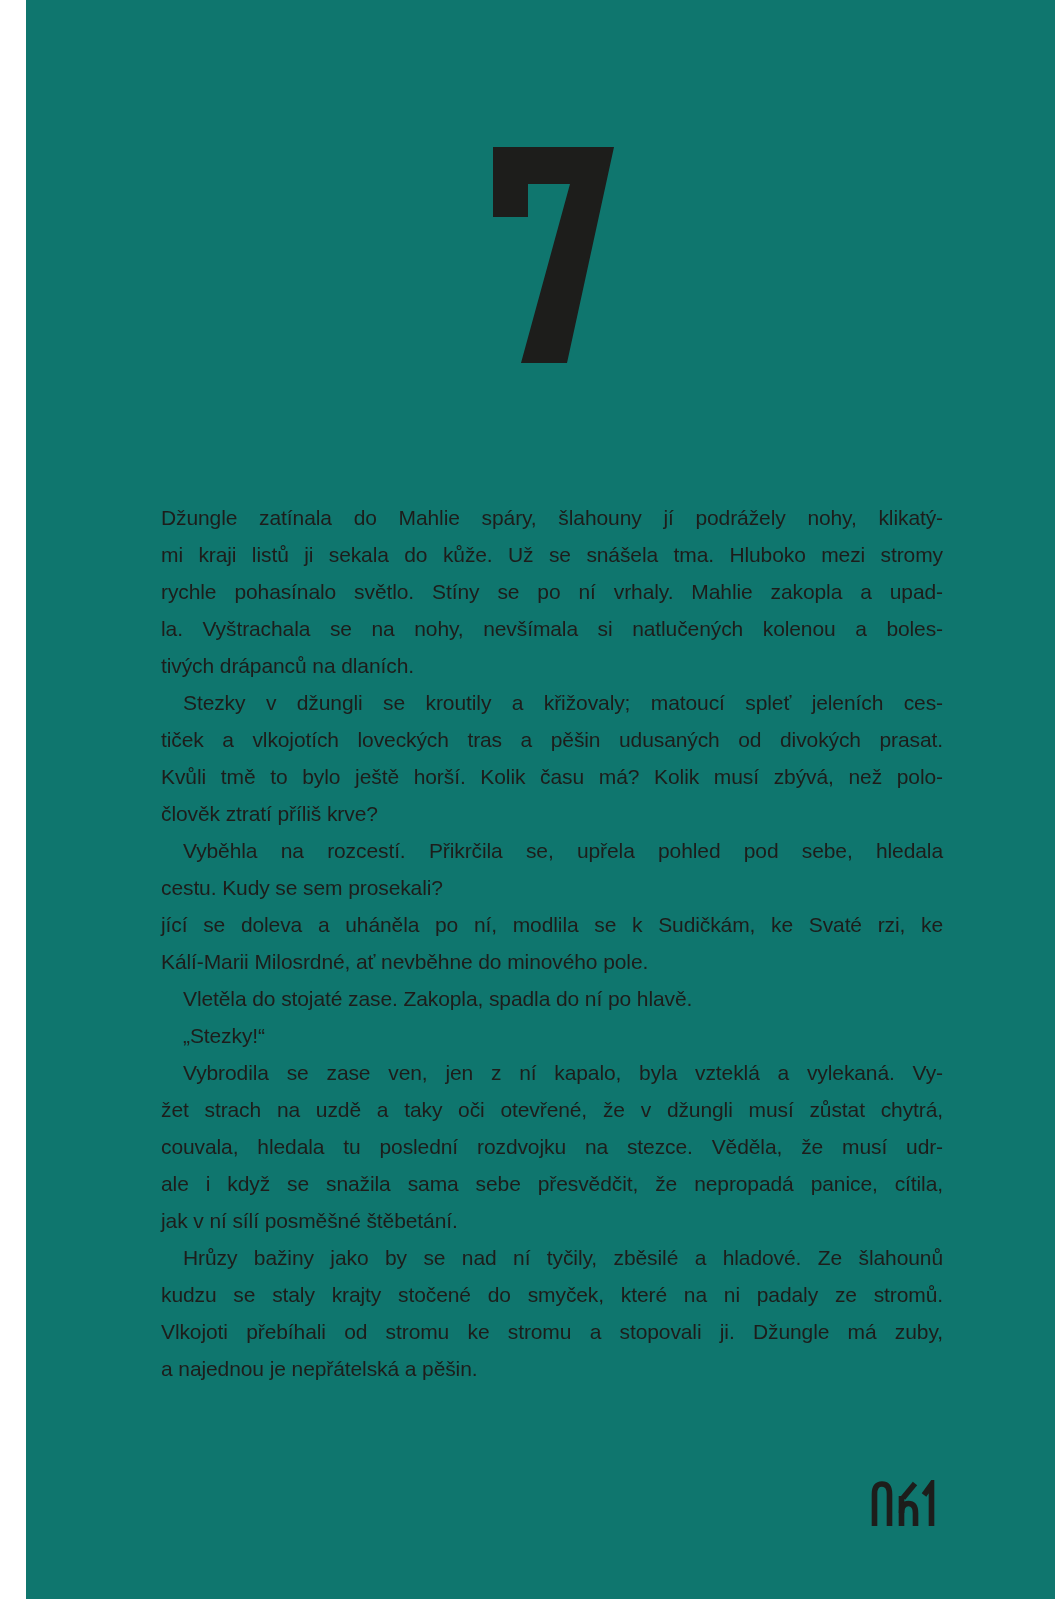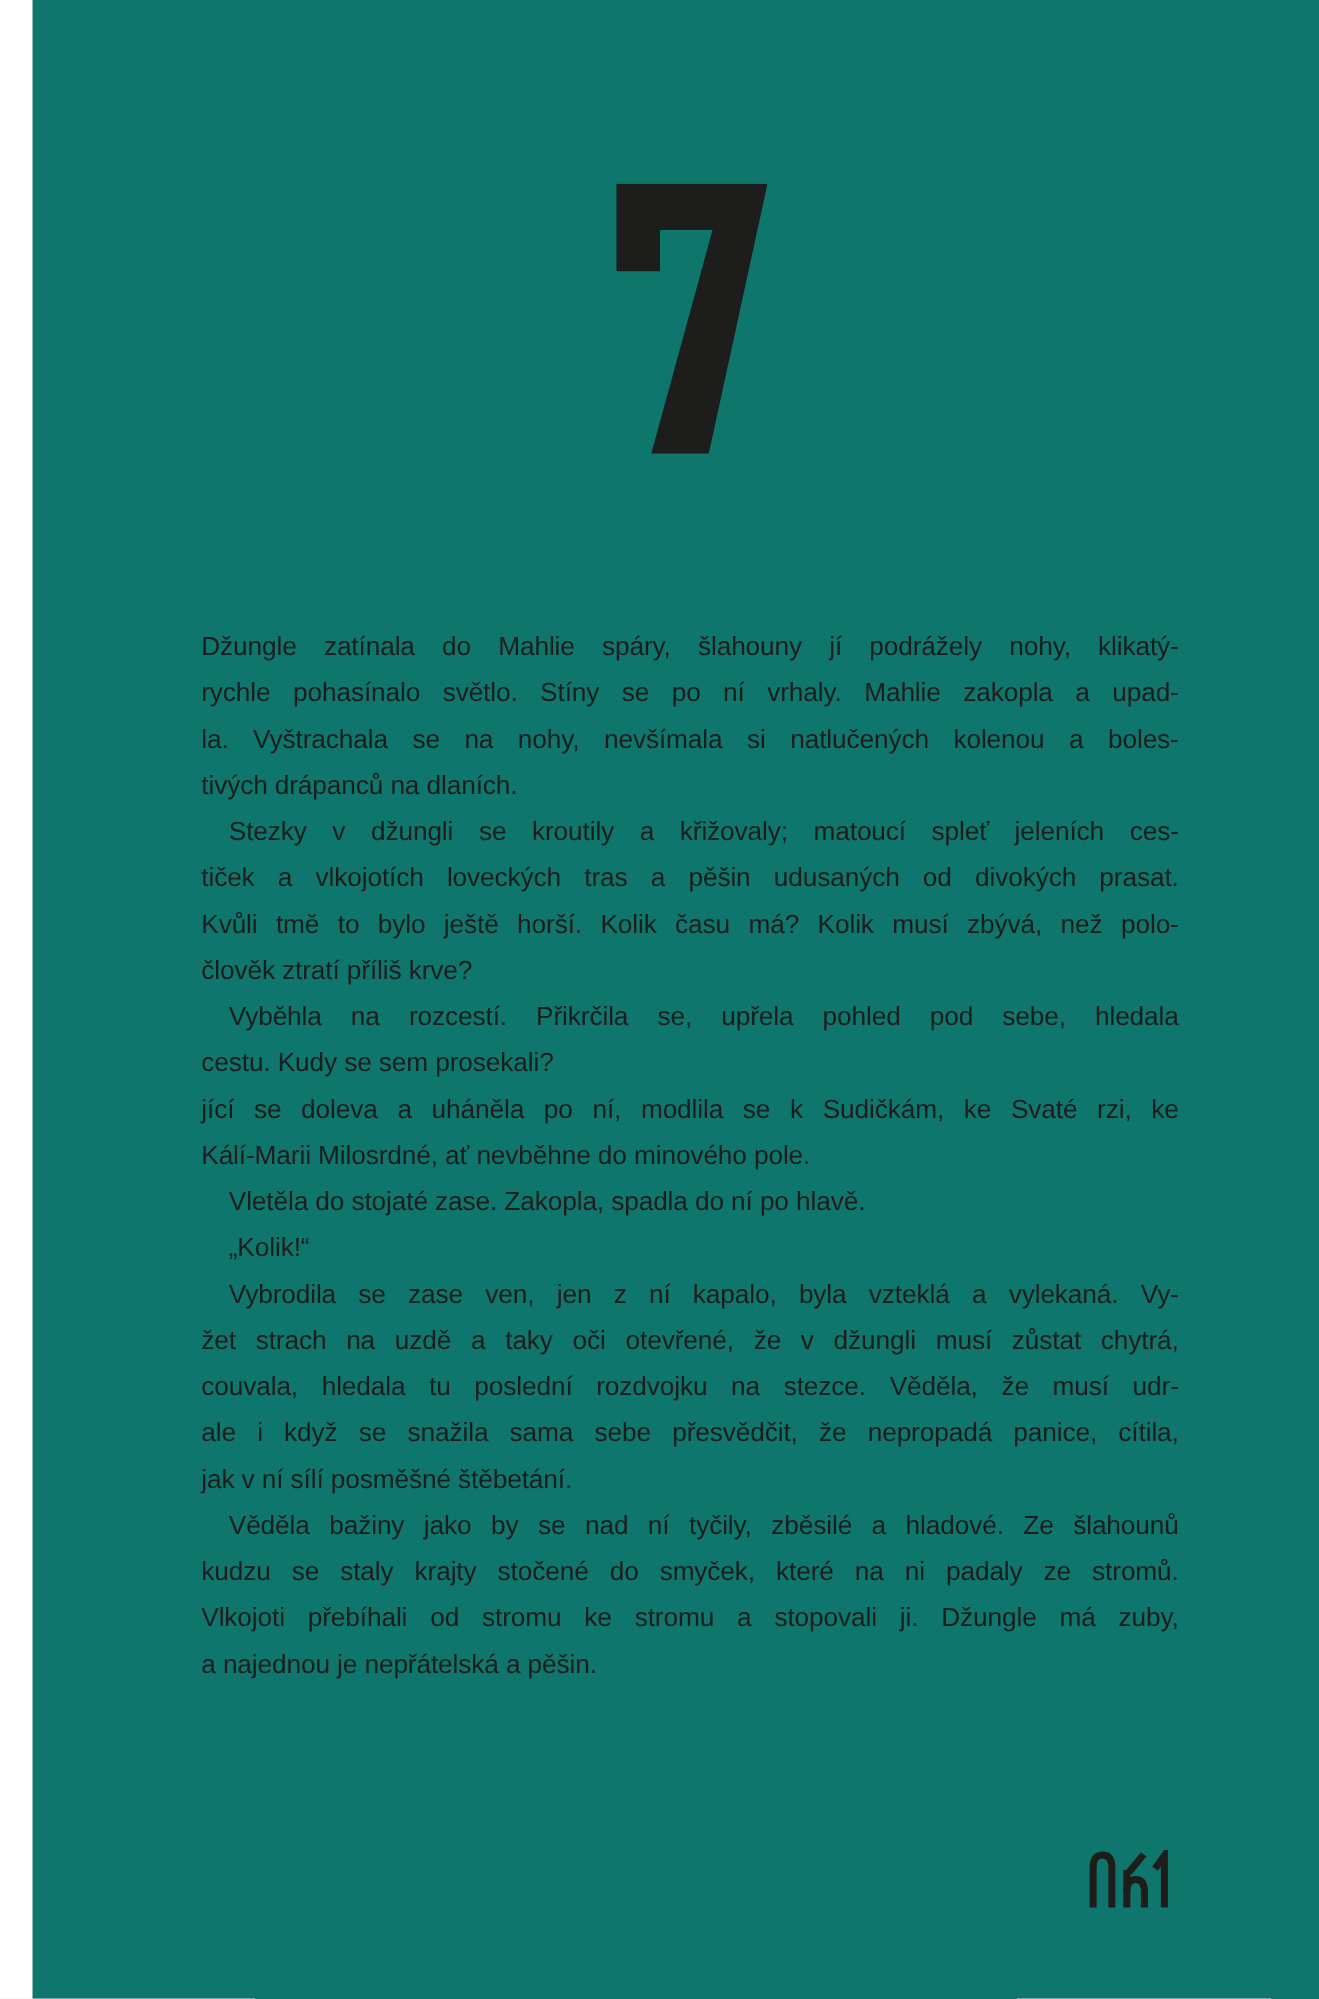--- a/index.html
+++ b/index.html
@@ -84,39 +84,40 @@
 
   <div class="chapter-number">
     <span class="sr-only">7</span>
     <svg viewBox="0 0 121 216" aria-hidden="true">
       <polygon fill="#1d1d1b" points="0,0 121,0 74,216 28,216 77,37 35,37 35,70 0,70"></polygon>
     </svg>
   </div>
 
   <main class="text-block">
       <div class="line">Džungle zatínala do Mahlie spáry, šlahouny jí podrážely nohy, klikatý-</div>
+      <div class="line">mi kraji listů ji sekala do kůže. Už se snášela tma. Hluboko mezi stromy</div>
       <div class="line">rychle pohasínalo světlo. Stíny se po ní vrhaly. Mahlie zakopla a upad-</div>
       <div class="line">la. Vyštrachala se na nohy, nevšímala si natlučených kolenou a boles-</div>
       <div class="line parlast">tivých drápanců na dlaních.</div>
       <div class="line indent">Stezky v džungli se kroutily a křižovaly; matoucí spleť jeleních ces-</div>
       <div class="line">tiček a vlkojotích loveckých tras a pěšin udusaných od divokých prasat.</div>
       <div class="line">Kvůli tmě to bylo ještě horší. Kolik času má? Kolik musí zbývá, než polo-</div>
       <div class="line parlast">člověk ztratí příliš krve?</div>
       <div class="line indent">Vyběhla na rozcestí. Přikrčila se, upřela pohled pod sebe, hledala</div>
       <div class="line parlast">cestu. Kudy se sem prosekali?</div>
       <div class="line">jící se doleva a uháněla po ní, modlila se k Sudičkám, ke Svaté rzi, ke</div>
       <div class="line parlast">Kálí-Marii Milosrdné, ať nevběhne do minového pole.</div>
       <div class="line parlast indent">Vletěla do stojaté zase. Zakopla, spadla do ní po hlavě.</div>
-      <div class="line parlast indent">„Kolik!“</div>
+      <div class="line parlast indent">„Stezky!“</div>
       <div class="line indent">Vybrodila se zase ven, jen z ní kapalo, byla vzteklá a vylekaná. Vy-</div>
       <div class="line">žet strach na uzdě a taky oči otevřené, že v džungli musí zůstat chytrá,</div>
       <div class="line">couvala, hledala tu poslední rozdvojku na stezce. Věděla, že musí udr-</div>
       <div class="line">ale i když se snažila sama sebe přesvědčit, že nepropadá panice, cítila,</div>
       <div class="line parlast">jak v ní sílí posměšné štěbetání.</div>
-      <div class="line indent">Věděla bažiny jako by se nad ní tyčily, zběsilé a hladové. Ze šlahounů</div>
+      <div class="line indent">Hrůzy bažiny jako by se nad ní tyčily, zběsilé a hladové. Ze šlahounů</div>
       <div class="line">kudzu se staly krajty stočené do smyček, které na ni padaly ze stromů.</div>
       <div class="line">Vlkojoti přebíhali od stromu ke stromu a stopovali ji. Džungle má zuby,</div>
       <div class="line parlast">a najednou je nepřátelská a pěšin.</div>
     </main>
 
   <div class="folio">
     <span class="sr-only">061</span>
     <svg viewBox="0 0 68 47" aria-hidden="true" fill="none" stroke="#1d1d1b" stroke-width="5.6" stroke-linecap="butt" stroke-linejoin="miter">
 
       <path d="M4.5,46 V14 Q4.5,4 12,4 Q19.5,4 19.5,14 V46"></path>

